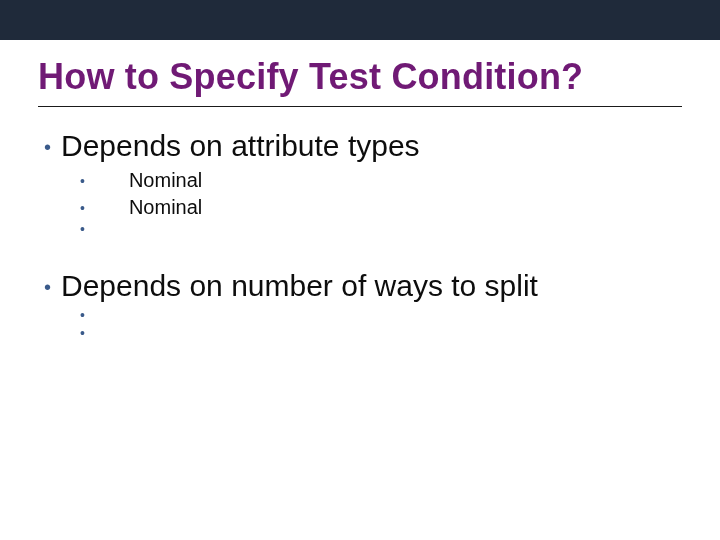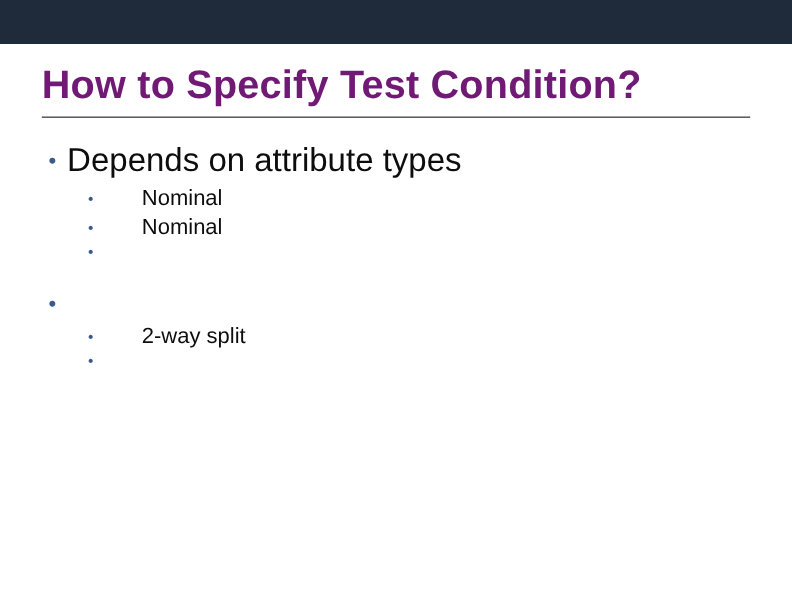--- a/index.html
+++ b/index.html
@@ -103,24 +103,24 @@
       </div>
       <div class="l2">
         <span class="bullet">•</span>
       </div>
     </div>
 
     <div class="gap"></div>
 
     <div class="l1">
       <span class="bullet">•</span>
+      <span class="text">Depends on number of ways to split</span>
     </div>
     <div class="l2-group">
       <div class="l2">
         <span class="bullet">•</span>
-        <span class="text">2-way split</span>
       </div>
       <div class="l2">
         <span class="bullet">•</span>
       </div>
     </div>
   </div>
 </div>
 
 </body></html>

